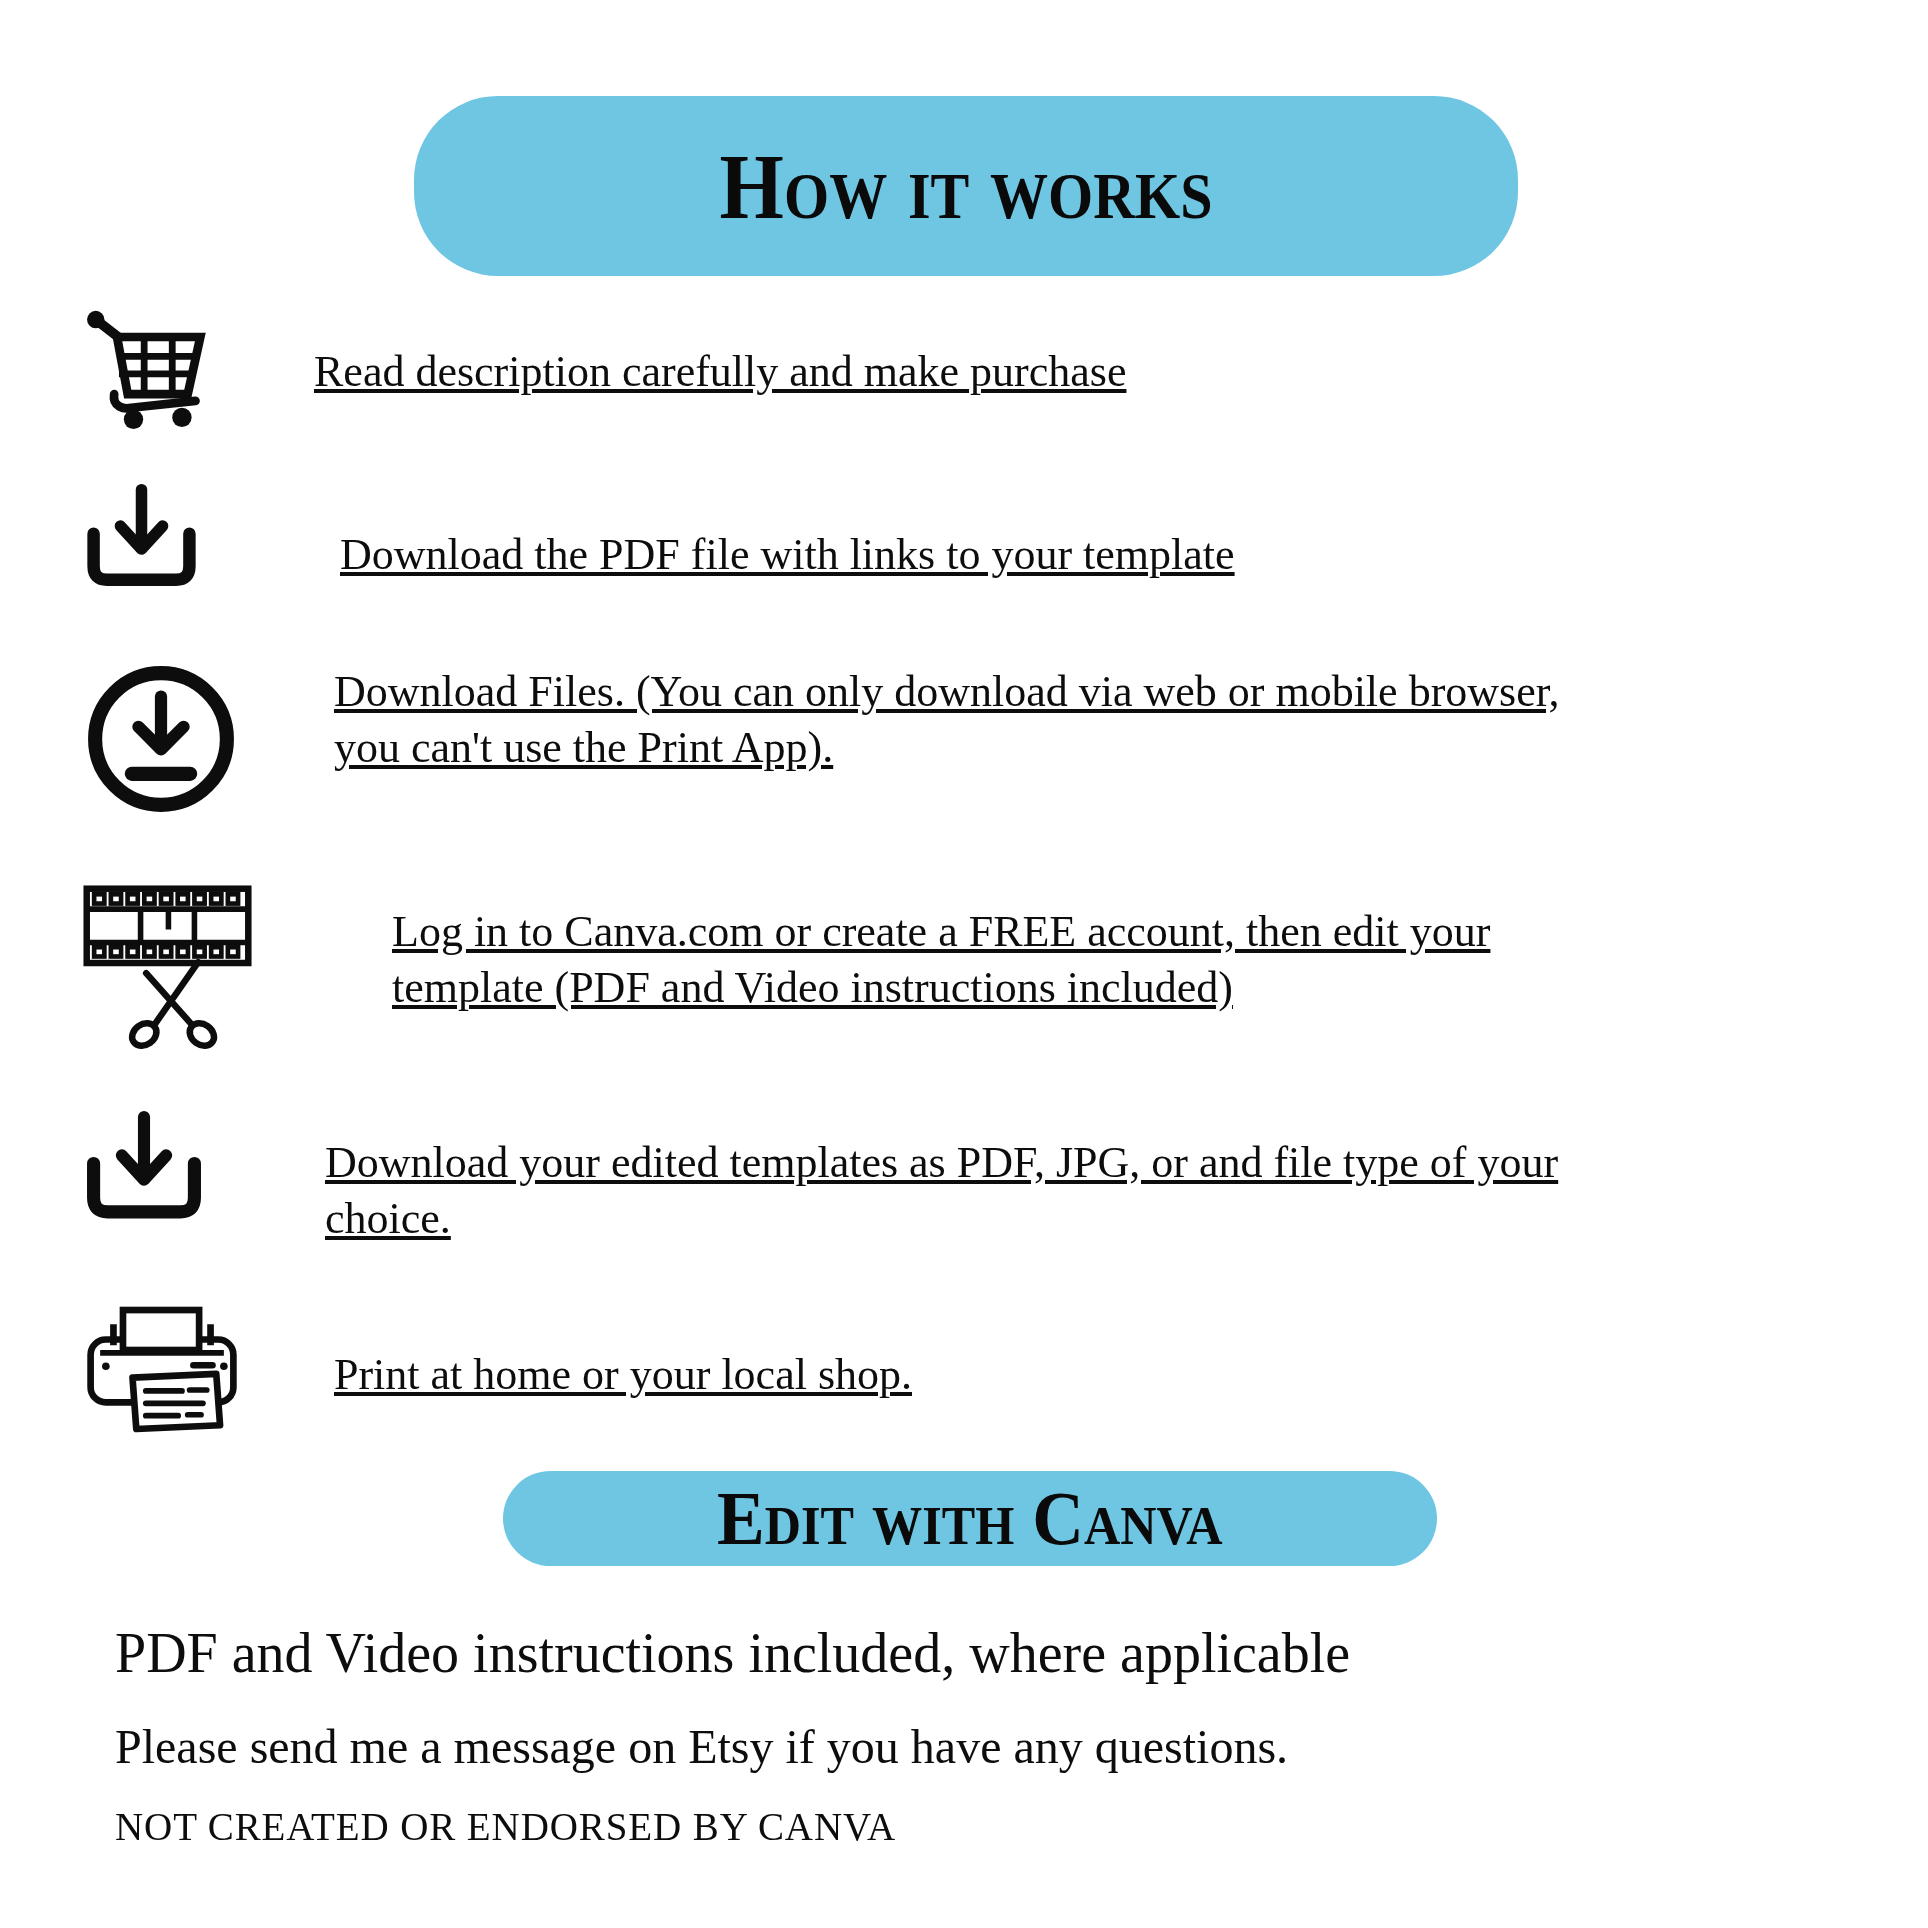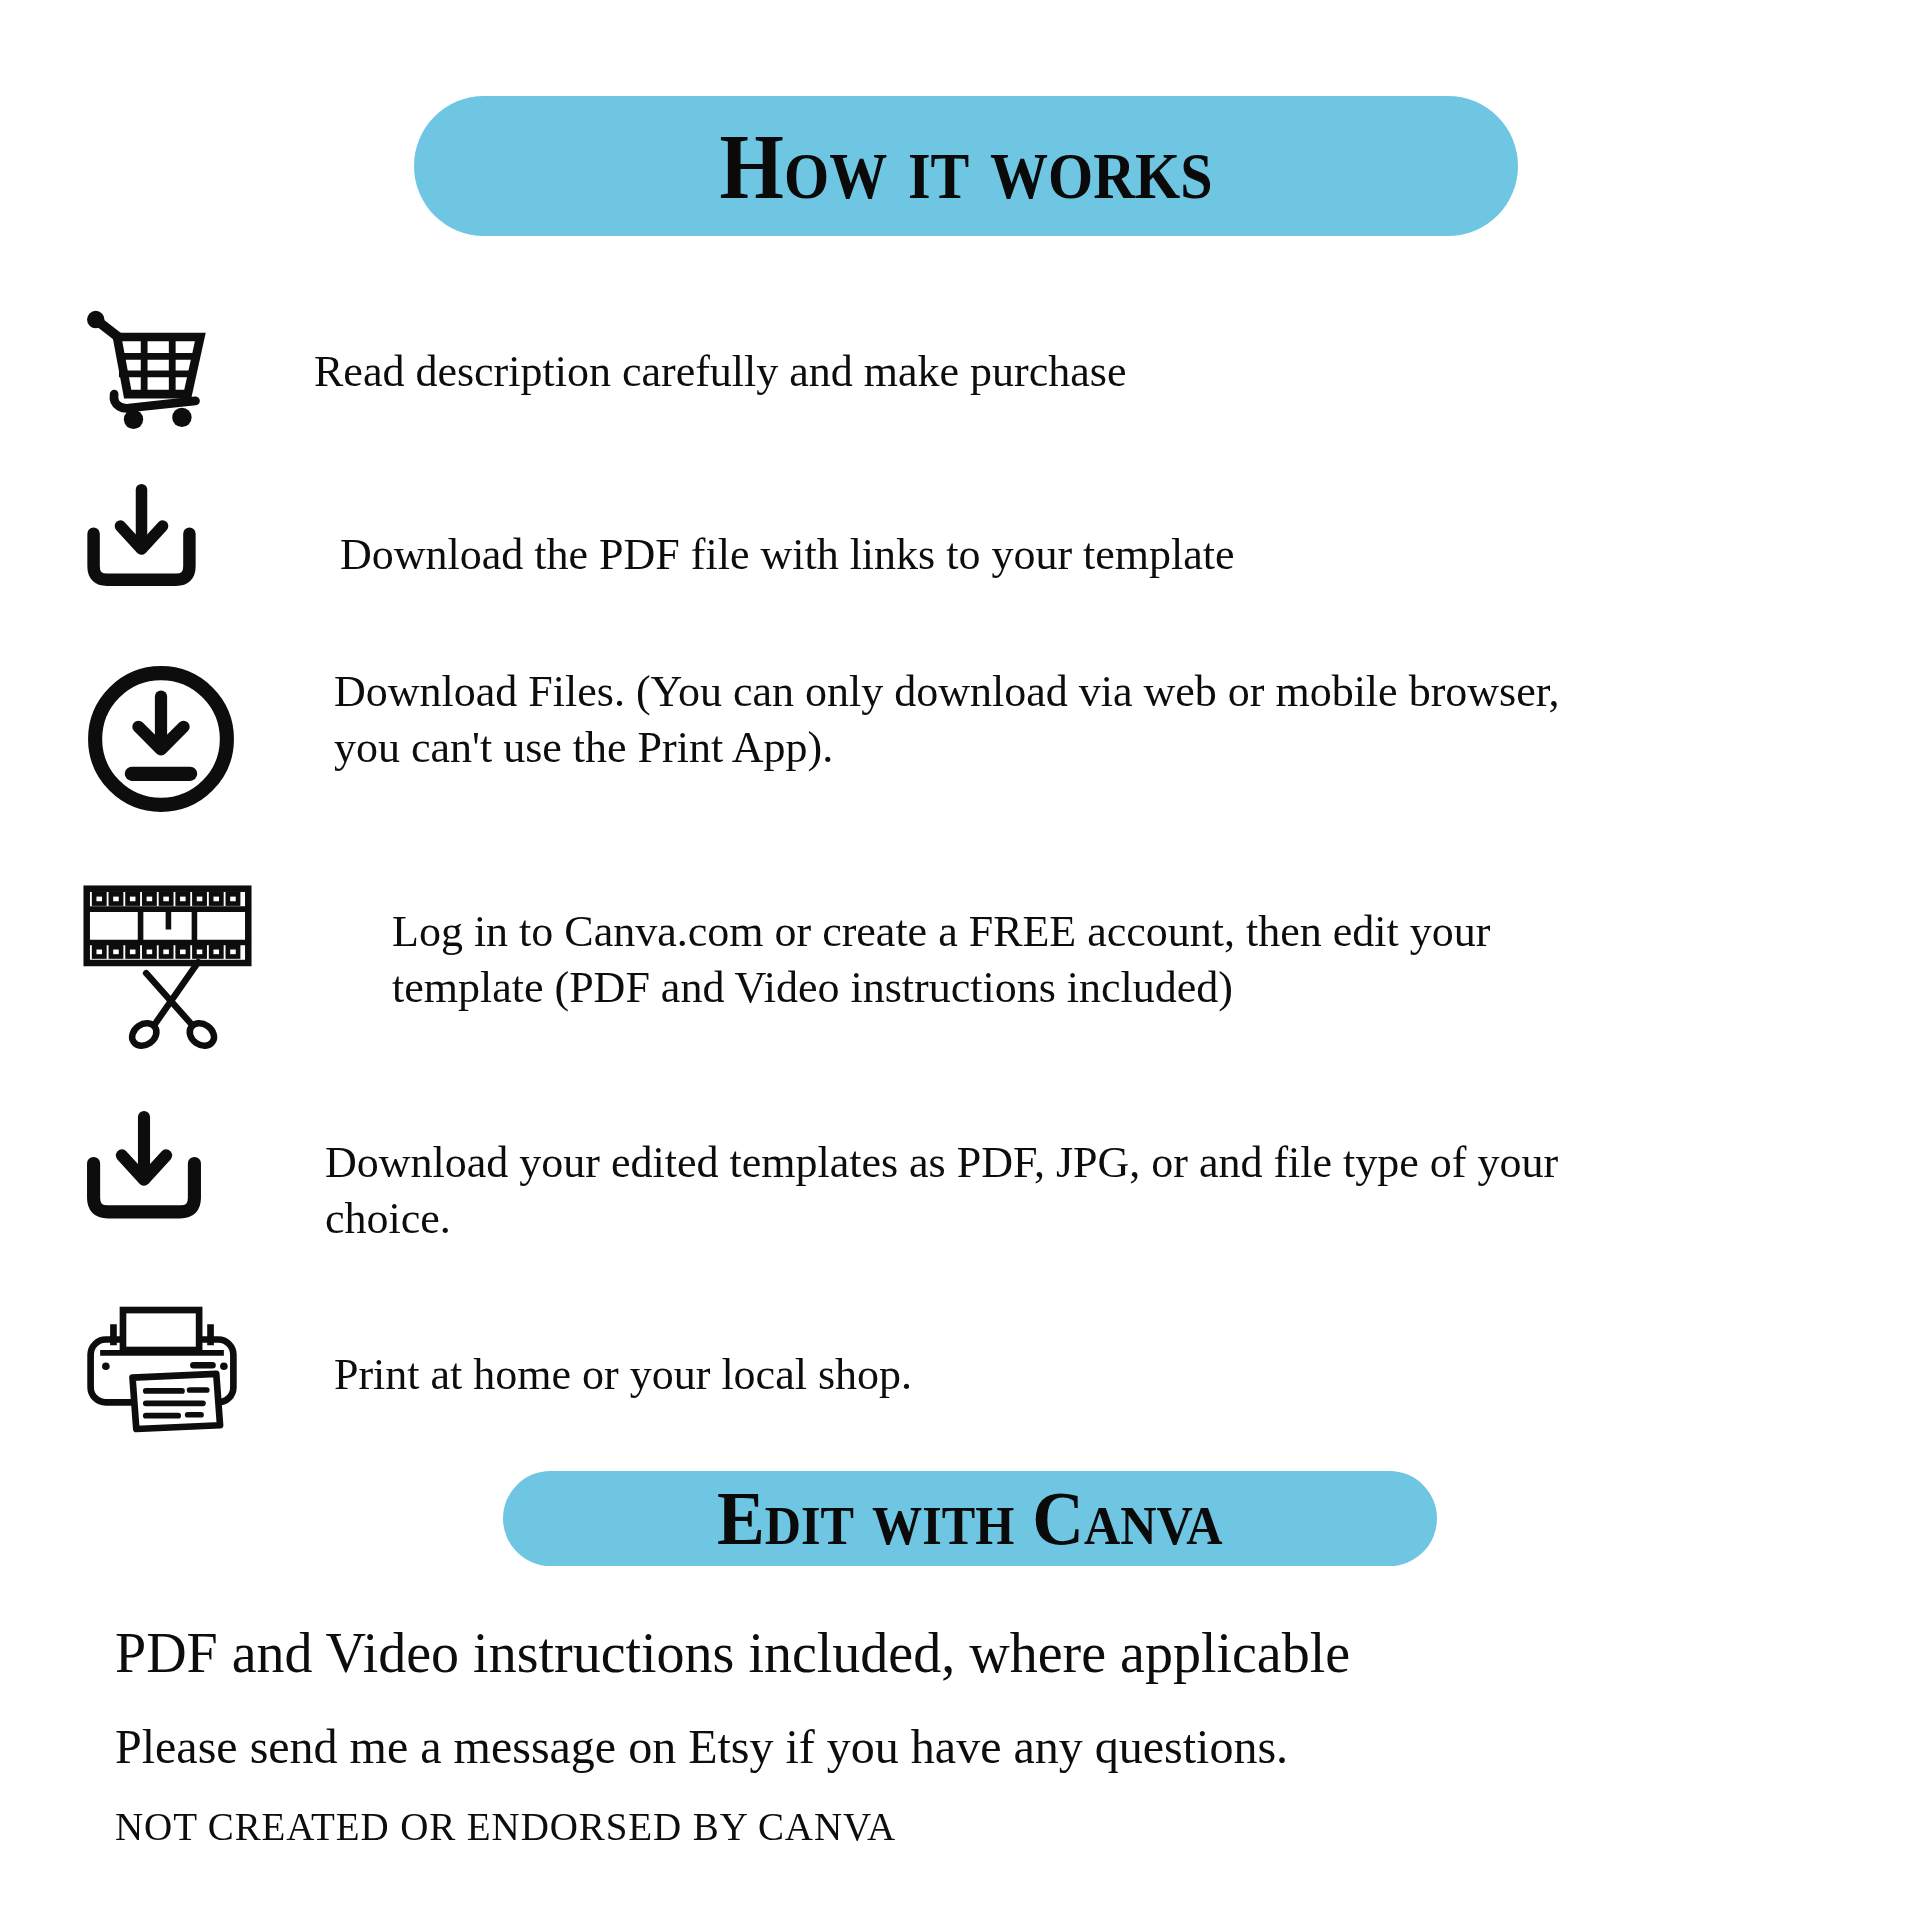--- a/index.html
+++ b/index.html
@@ -6,32 +6,32 @@
   .page{
     position:relative;width:1928px;height:1928px;overflow:hidden;
     background:var(--background,#fff);
     font-family:"Liberation Serif","DejaVu Serif",serif;
     color:var(--text-color,#0d0d0d);
   }
   .pill{
     position:absolute;background:var(--pill-color,#6FC6E3);
     display:flex;align-items:center;justify-content:center;
   }
-  .pill-header{left:414px;top:96px;width:1104px;height:140px;border-radius:84px;}
+  .pill-header{left:414px;top:96px;width:1104px;height:180px;border-radius:84px;}
   .pill-edit{left:503px;top:1471px;width:934px;height:95px;border-radius:60px;}
   .pill-text{
     font-variant:small-caps;font-weight:700;color:#0a0a0a;
     display:inline-block;white-space:nowrap;
   }
   .pill-header .pill-text{font-size:94px;transform:scaleX(.88);}
   .pill-edit .pill-text{font-size:77px;transform:scaleX(.93);}
   .icon{position:absolute;color:var(--text-color,#0d0d0d);}
   .icon svg{display:block;width:100%;height:100%;}
   .step-text{position:absolute;font-size:44px;line-height:56px;color:#0d0d0d;}
-  .step-text span{display:block;white-space:nowrap;}
+  .step-text span{display:block;white-space:nowrap;text-decoration:underline;}
   .i-s1{left:83px;top:307px;width:132px;height:122px;}
   .t-s1{left:314px;top:344px;}
   .i-s2{left:83px;top:482px;width:117px;height:115px;}
   .t-s2{left:320px;top:527px;margin-left:20px;}
   .i-s3{left:81px;top:659px;width:160px;height:160px;}
   .t-s3{left:334px;top:664px;}
   .i-s4{left:83px;top:885px;width:169px;height:169px;}
   .t-s4{left:348px;top:904px;margin-left:44px;}
   .i-s5{left:83px;top:1109px;width:122px;height:121px;}
   .t-s5{left:325px;top:1135px;}

